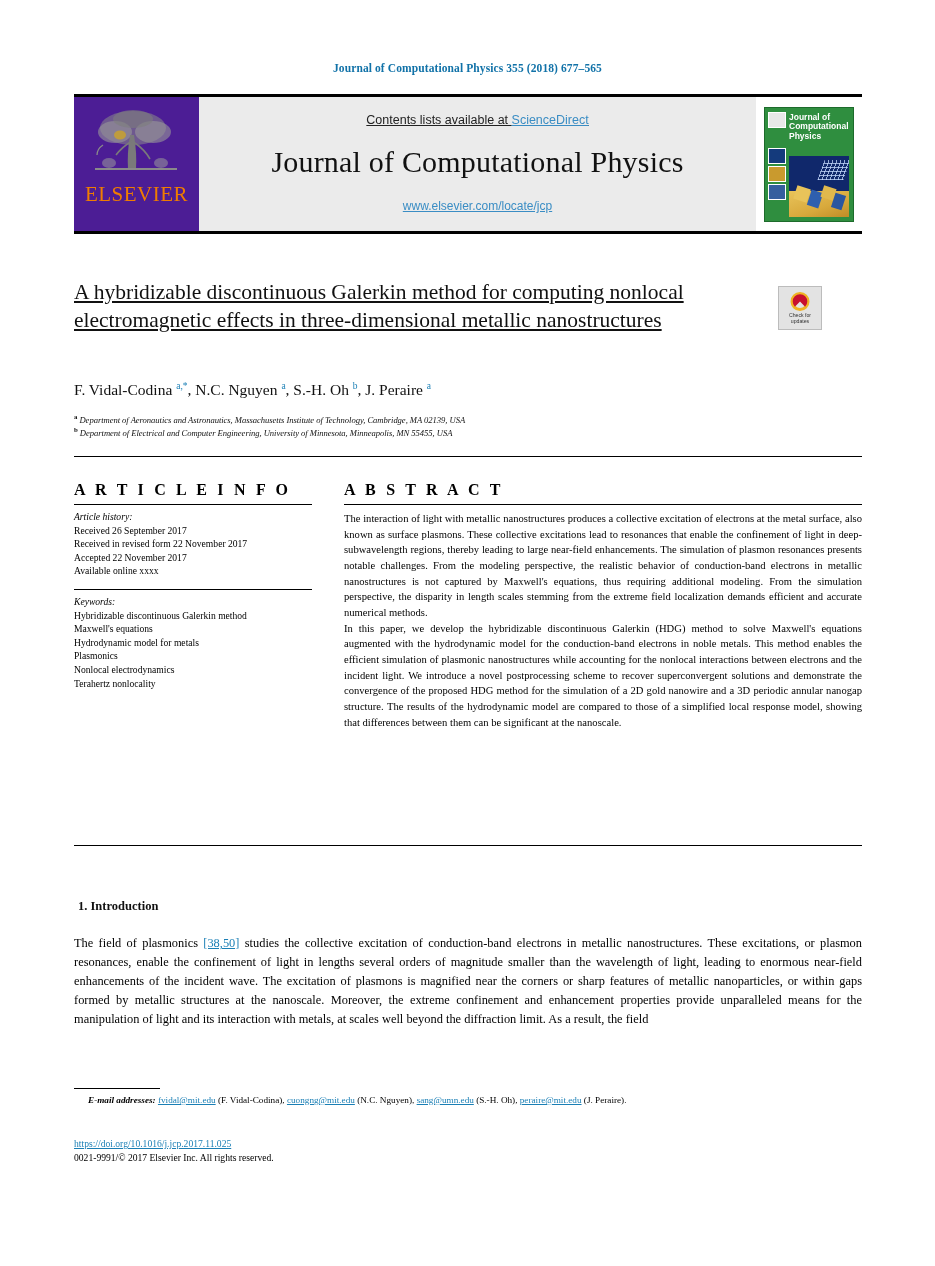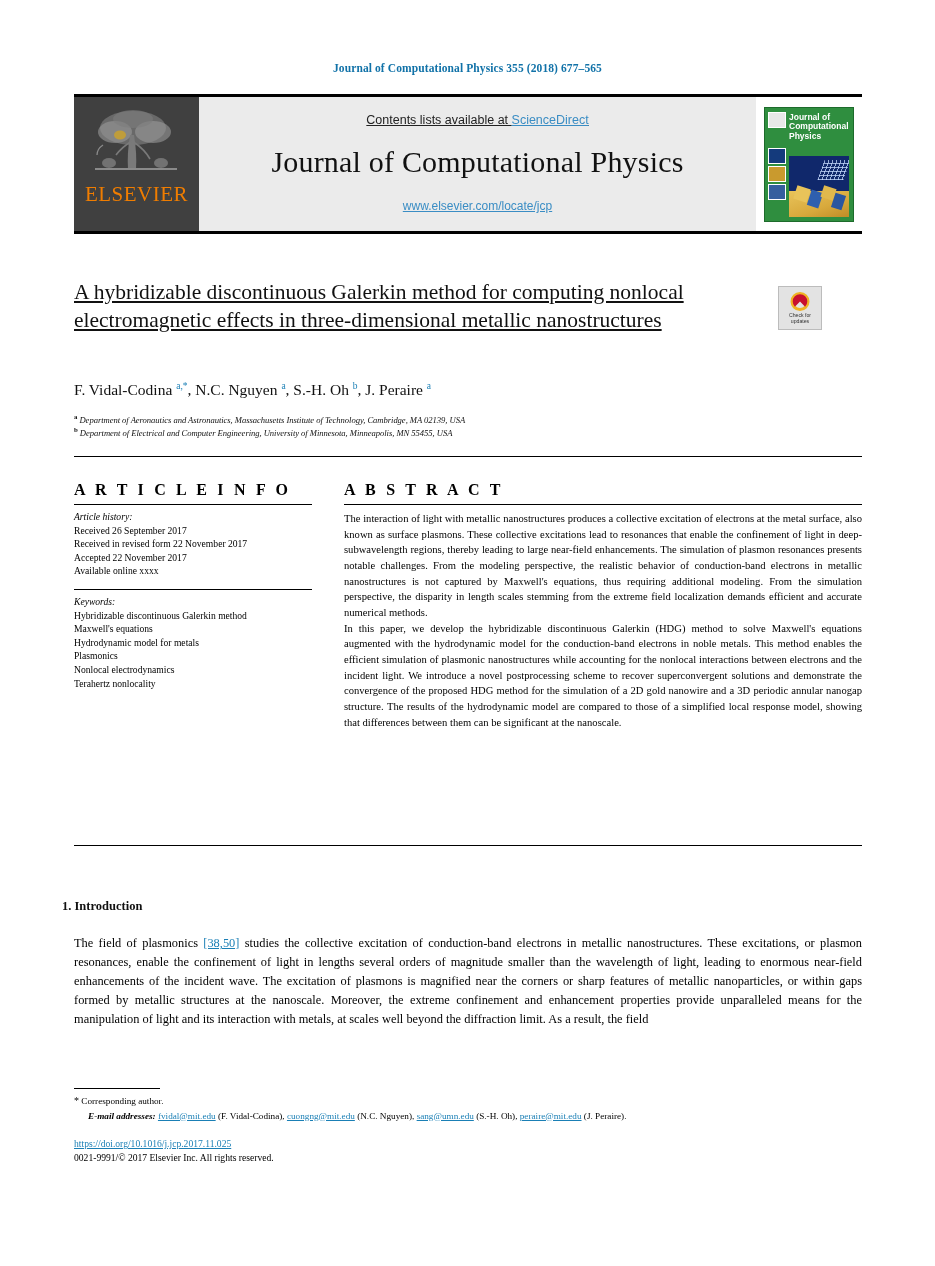--- a/index.html
+++ b/index.html
@@ -50,21 +50,21 @@
   }
   .elsevier-block {
     width: 125px;
     flex: 0 0 125px;
     display: flex;
     flex-direction: column;
     align-items: center;
     justify-content: flex-start;
     padding-top: 8px;
     box-sizing: border-box;
-    background: #404040;
+    background: #4c1d95;
   }
   .tree-svg { display:block; }
   .elsevier-word {
     font-family: "Liberation Serif", serif;
     font-size: 21px;
     color: #f07d00;
     letter-spacing: 0.5px;
     margin-top: 1px;
     line-height: 1;
   }
@@ -291,21 +291,21 @@
   .col-abs .copyright {
     text-align: right;
     margin-top: 4px;
     line-height: 1.48;
   }
 
   
   .intro-head {
     position: absolute;
     top: 899px;
-    left: 62px;
+    left: 78px;
     font-family: "Liberation Serif", serif;
     font-weight: bold;
     font-size: 12.5px;
     color: #111;
   }
   .intro-body {
     position: absolute;
     top: 934px;
     left: 74px;
     width: 788px;
@@ -467,24 +467,20 @@
 
   <div class="rule-main rule-bottom"></div>
 
   <div class="intro-head">1. Introduction</div>
   <div class="intro-body">
     <span class="indent">The field of plasmonics </span><a class="cite" href="#">[38,50]</a><span> studies the collective excitation of conduction-band electrons in metallic nanostructures. These excitations, or plasmon resonances, enable the confinement of light in lengths several orders of magnitude smaller than the wavelength of light, leading to enormous near-field enhancements of the incident wave. The excitation of plasmons is magnified near the corners or sharp features of metallic nanoparticles, or within gaps formed by metallic structures at the nanoscale. Moreover, the extreme confinement and enhancement properties provide unparalleled means for the manipulation of light and its interaction with metals, at scales well beyond the diffraction limit. As a result, the field</span>
   </div>
 
   <div class="foot-rule"></div>
   <div class="footnote">
-    <div>
-      <span class="star">*</span>
-      <span>Corresponding author.</span>
-    </div>
     <div style="padding-left:14px">
       <span class="em">E-mail addresses:</span>
       <a class="mail" href="#">fvidal@mit.edu</a>
       <span>(F. Vidal-Codina)</span>,
       <a class="mail" href="#">cuongng@mit.edu</a>
       <span>(N.C. Nguyen)</span>,
       <a class="mail" href="#">sang@umn.edu</a>
       <span>(S.-H. Oh)</span>,
       <a class="mail" href="#">peraire@mit.edu</a>
       <span>(J. Peraire)</span>.

